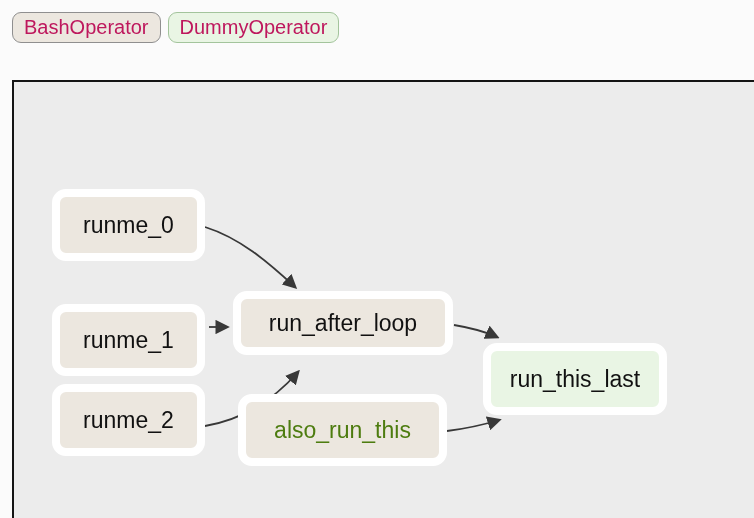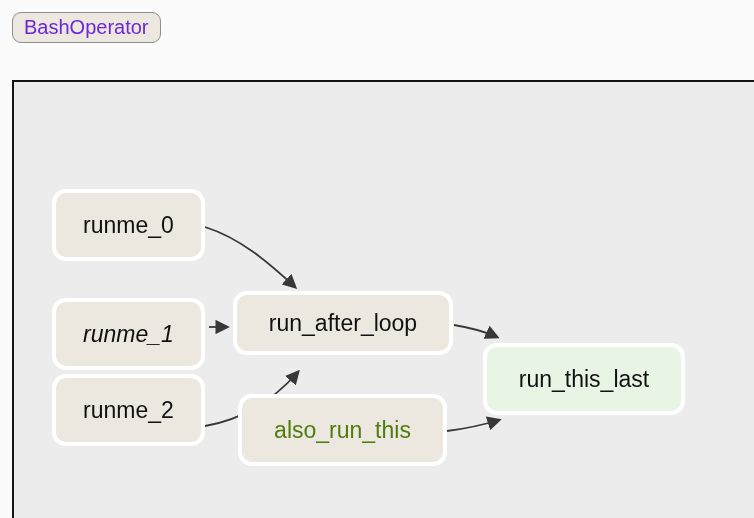--- a/index.html
+++ b/index.html
@@ -20,60 +20,63 @@
   }
   .badge {
     box-sizing: border-box;
     height: 31px;
     display: flex;
     align-items: center;
     padding: 0 11px;
     border-radius: 9px;
     border: 1.5px solid #999;
     font-size: 20px;
-    color: #6d28d9;
+    color: #be185d;
     white-space: nowrap;
   }
   .canvas {
     position: absolute;
     left: 12px;
     top: 80px;
     width: 750px;
     height: 446px;
     box-sizing: border-box;
     border: 2px solid #141414;
     background: #ececec;
   }
   .edge-layer {
     position: absolute;
     left: 0;
     top: 0;
   }
   .node {
     position: absolute;
     box-sizing: border-box;
-    border: 4px solid #4c1d95;
+    border: 8px solid #4c1d95;
     border-radius: 14px;
     display: flex;
     align-items: center;
     justify-content: center;
     font-size: 23px;
     color: #111;
     cursor: pointer;
   }
   .node span {
     white-space: nowrap;
   }
 </style>
 </head>
 <body style="background: rgb(251, 251, 251);">
 
 <div class="legend">
   <div class="badge" style="background: rgb(236, 231, 223); border-color: rgb(143, 143, 143);">
     <span>BashOperator</span>
+  </div>
+  <div class="badge" style="background: rgb(233, 245, 228); border-color: rgb(163, 196, 156);">
+    <span>DummyOperator</span>
   </div>
 </div>
 
 <div class="canvas" style="background: rgb(236, 236, 236); border-color: rgb(20, 20, 20);">
   <svg class="edge-layer" width="746" height="442" viewBox="0 0 746 442">
     <defs>
       <marker id="arrowhead" viewBox="0 0 10 10" refX="8" refY="5" markerWidth="8" markerHeight="8" orient="auto">
         <path d="M 0 0 L 10 5 L 0 10 z" fill="#383838"></path>
       </marker>
     </defs>
@@ -82,29 +85,29 @@
         <path d="M 195 245 L 213 245" fill="none" stroke="#383838" stroke-width="1.8" marker-end="url(#arrowhead)"></path>
         <path d="M 191 344 C 232 337 262 315 284 290" fill="none" stroke="#383838" stroke-width="1.8" marker-end="url(#arrowhead)"></path>
         <path d="M 440 243 C 458 246 470 249 483 255" fill="none" stroke="#383838" stroke-width="1.8" marker-end="url(#arrowhead)"></path>
         <path d="M 433 349 C 457 346 472 342 485 338" fill="none" stroke="#383838" stroke-width="1.8" marker-end="url(#arrowhead)"></path>
       </g>
   </svg>
   <div>
       <div class="node" style="left: 38px; top: 107px; width: 153px; height: 72px; background: rgb(236, 231, 223); border-color: rgb(255, 255, 255); color: rgb(17, 17, 17);">
         <span>runme_0</span>
       </div>
-      <div class="node" style="left: 38px; top: 216px; width: 153px; height: 72px; background: rgb(236, 231, 223); border-color: rgb(255, 255, 255); color: rgb(17, 17, 17); font-style: italic;">
+      <div class="node" style="left: 38px; top: 222px; width: 153px; height: 72px; background: rgb(236, 231, 223); border-color: rgb(255, 255, 255); color: rgb(17, 17, 17);">
         <span>runme_1</span>
       </div>
-      <div class="node" style="left: 38px; top: 292px; width: 153px; height: 72px; background: rgb(236, 231, 223); border-color: rgb(255, 255, 255); color: rgb(17, 17, 17);">
+      <div class="node" style="left: 38px; top: 302px; width: 153px; height: 72px; background: rgb(236, 231, 223); border-color: rgb(255, 255, 255); color: rgb(17, 17, 17);">
         <span>runme_2</span>
       </div>
       <div class="node" style="left: 219px; top: 209px; width: 220px; height: 64px; background: rgb(236, 231, 223); border-color: rgb(255, 255, 255); color: rgb(17, 17, 17);">
         <span>run_after_loop</span>
       </div>
       <div class="node" style="left: 224px; top: 312px; width: 209px; height: 72px; background: rgb(236, 231, 223); border-color: rgb(255, 255, 255); color: #4d7c0f;">
         <span>also_run_this</span>
       </div>
-      <div class="node" style="left: 469px; top: 261px; width: 202px; height: 72px; background: rgb(233, 245, 228); border-color: rgb(255, 255, 255); color: rgb(17, 17, 17);">
+      <div class="node" style="left: 469px; top: 261px; width: 184px; height: 72px; background: rgb(233, 245, 228); border-color: rgb(255, 255, 255); color: rgb(17, 17, 17);">
         <span>run_this_last</span>
       </div>
     </div>
 </div>
 
 </body></html>

